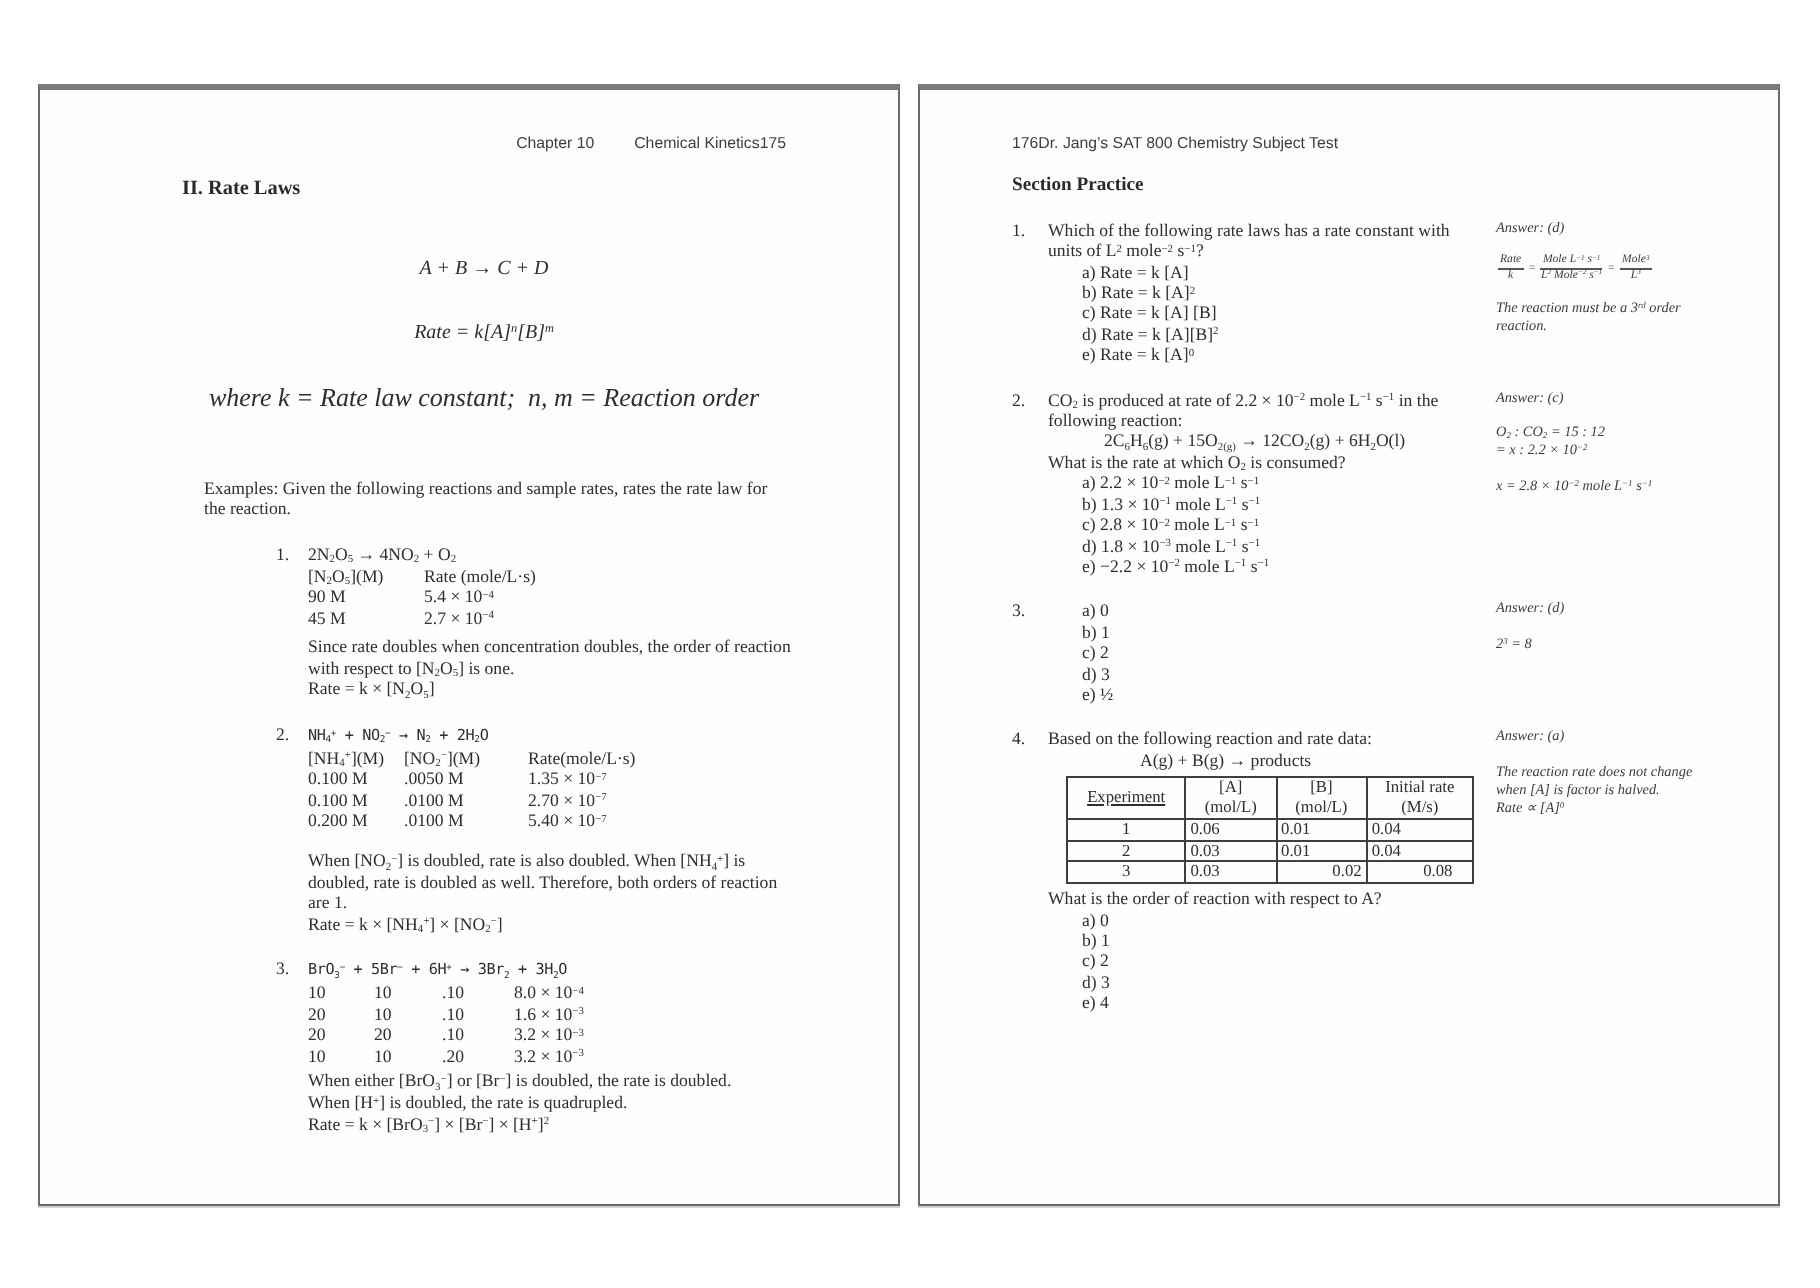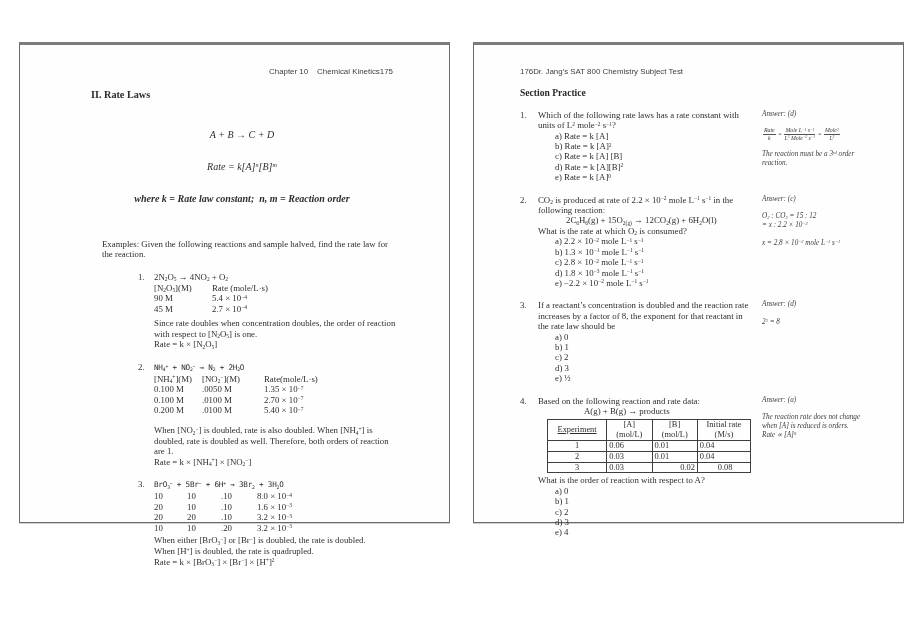--- a/index.html
+++ b/index.html
@@ -1,41 +1,41 @@
 <!DOCTYPE html>
 <html><head>
 <meta charset="utf-8">
 <style>
   html,body{margin:0;padding:0;}
   body{
     width:910px;height:644px;overflow:hidden;background:#ffffff;
     font-family:"Liberation Serif",serif;color:#2e2e2e;
   }
   .page{
-    position:absolute;top:42px;width:431px;height:481px;background:#fefefe;
+    position:absolute;top:42px;width:431px;height:561px;background:#fefefe;
     border:1px solid #6a6a6a;border-top:3px solid #7c7c7c;box-sizing:border-box;
     box-shadow:0 1px 0 rgba(0,0,0,0.18);
   }
   #left-page{left:19px;}
-  #right-page{left:473px;}
+  #right-page{left:459px;}
 
   sup,sub{font-size:62%;line-height:0;position:relative;vertical-align:baseline;}
   sup{top:-0.45em;}
   sub{top:0.28em;}
 
   
   .lp-inner{padding:22px 56px 0 71px;font-size:8.8px;line-height:10.6px;}
   .phead{display:flex;align-items:baseline;font-family:"Liberation Sans",sans-serif;font-size:7.9px;color:#3d3d3d;}
   #left-page .phead{justify-content:flex-end;}
-  .phead .gap-s{margin-left:9px;}
+  .phead .gap-s{margin-left:20px;}
   .phead .gap-l{}
   h1.sec{font-size:10.2px;font-weight:bold;margin:12px 0 0 0;color:#2a2a2a;}
   .fblock{margin-top:9px;text-align:center;font-style:italic;white-space:pre;}
   .fblock .fa{font-size:10px;}
-  .fblock .fb{font-size:10px;font-weight:bold;}
+  .fblock .fb{font-size:13px;}
   .intro{margin:13px 0 0 11px;width:292px;}
   .ex{margin-left:47px;}
   .eqline{margin-top:12px;white-space:nowrap;}
   .exnum{display:inline-block;width:16px;}
   .mono{font-family:"DejaVu Sans Mono",monospace;font-size:7.6px;letter-spacing:-0.2px;}
   .excontent{margin-left:16px;}
   .grid{display:grid;}
   .grid span{white-space:nowrap;}
   .g1{grid-template-columns:50px auto;column-gap:8px;}
   .g2{grid-template-columns:48px 62px auto;}
@@ -80,21 +80,21 @@
     </div>
 
     <h1 class="sec">II. Rate Laws</h1>
 
     <div class="fblock">
       <div class="fa">A + B → C + D</div>
       <div class="fa">Rate = k[A]<sup>n</sup>[B]<sup>m</sup></div>
       <div class="fb">where k = Rate law constant;  n, m = Reaction order</div>
     </div>
 
-    <p class="intro">Examples: Given the following reactions and sample halved, find the rate law for the reaction.</p>
+    <p class="intro">Examples: Given the following reactions and sample rates, rates the rate law for the reaction.</p>
 
     <div class="ex">
       <div class="eqline">
         <span class="exnum">1.</span><span>2N<sub>2</sub>O<sub>5</sub>  →  4NO<sub>2</sub> + O<sub>2</sub></span>
       </div>
       <div class="excontent">
         <div class="grid g1">
           <span>[N<sub>2</sub>O<sub>5</sub>](M)</span>
           <span>Rate (mole/L·s)</span>
           <span>90 M</span>
@@ -220,21 +220,20 @@
             <div>O<sub>2</sub> : CO<sub>2</sub> = 15 : 12</div>
             <div>= x : 2.2 × 10<sup>−2</sup></div>
             <div class="gapline">x = 2.8 × 10<sup>−2</sup> mole L<sup>−1</sup> s<sup>−1</sup></div>
           </div>
         </div>
       </div>
 
       <div class="question">
         <div class="qnum">3.</div>
         <div class="qbody">
-          <div>If a reactant’s concentration is doubled and the reaction rate increases by a factor of 8, the exponent for that reactant in the rate law should be</div>
           <div class="opts">
             <div>a) 0</div>
             <div>b) 1</div>
             <div>c) 2</div>
             <div>d) 3</div>
             <div>e) ½</div>
           </div>
         </div>
         <div class="qmargin">
           <div>Answer: (d)</div>
@@ -278,35 +277,35 @@
             <tr>
               <td>2</td>
               <td style="text-align:left;">0.03</td>
               <td style="text-align:left;">0.01</td>
               <td style="text-align:left;">0.04</td>
             </tr>
             <tr>
               <td>3</td>
               <td style="text-align:left;">0.03</td>
               <td style="text-align:right;">0.02</td>
-              <td style="text-align:left;padding-left:20px;">0.08</td>
+              <td style="text-align:center;padding-left:20px;">0.08</td>
             </tr>
           </tbody>
             </table>
           <div>What is the order of reaction with respect to A?</div>
           <div class="opts">
             <div>a) 0</div>
             <div>b) 1</div>
             <div>c) 2</div>
             <div>d) 3</div>
             <div>e) 4</div>
           </div>
         </div>
         <div class="qmargin">
           <div>Answer: (a)</div>
-          <div class="worknote">The reaction rate does not change when [A] is reduced is orders.</div>
+          <div class="worknote">The reaction rate does not change when [A] is factor is halved.</div>
           <div class="worknote" style="margin-top:0;">Rate ∝ [A]<sup>0</sup></div>
         </div>
       </div>
 
     </div>
   </div>
 </div>
 
 </body></html>

